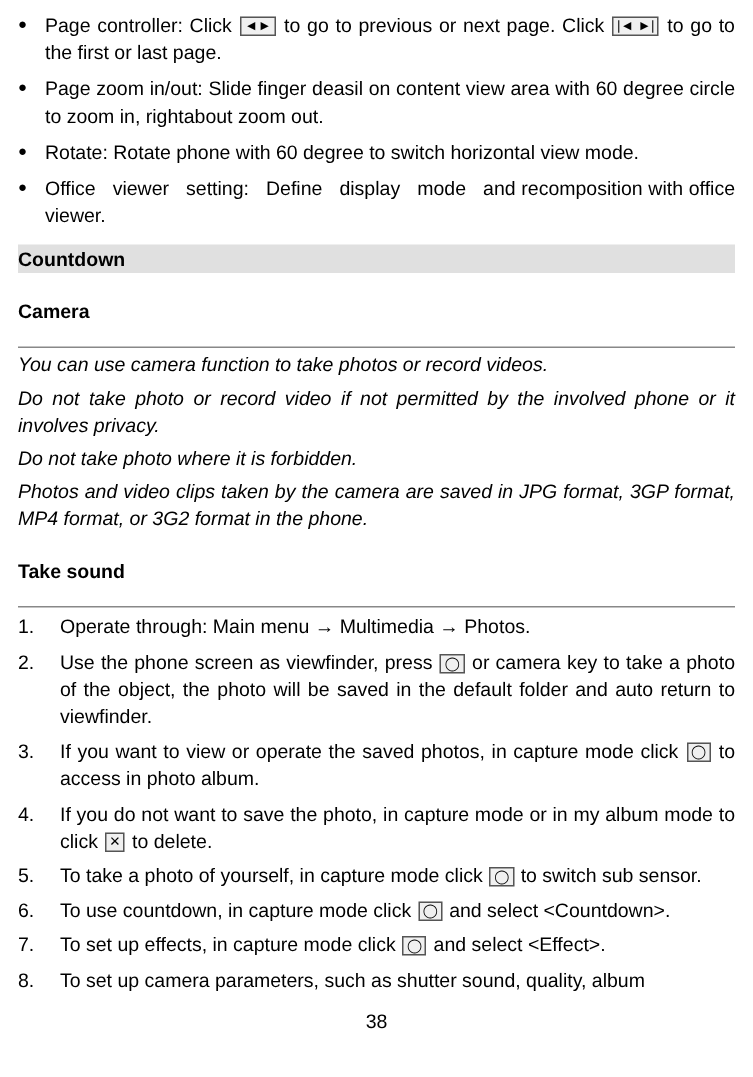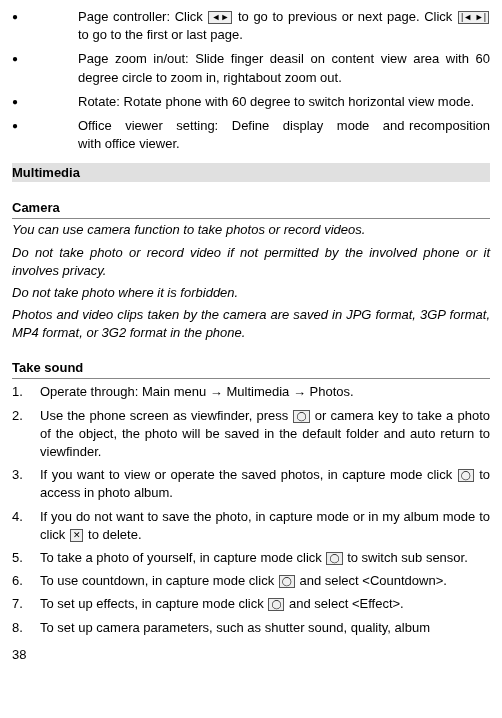--- a/index.html
+++ b/index.html
@@ -32,21 +32,20 @@
     .bullet-dot {
       min-width: 18px;
       font-size: 10px;
       margin-top: 2px;
       color: #000;
     }
 
     .bullet-text {
       flex: 1;
       text-align: justify;
-      margin-left: 48px;
     }
 
     .icon-inline {
       display: inline-block;
       border: 1px solid #555;
       padding: 0px 2px;
       font-size: 9px;
       line-height: 1.2;
       margin: 0 1px;
       vertical-align: middle;
@@ -61,21 +60,21 @@
       background: #e0e0e0;
       padding: 2px 0;
     }
 
     .subsection-heading {
       font-weight: bold;
       font-size: 13px;
       margin-top: 6px;
       margin-bottom: 2px;
       border-bottom: 1px solid #888;
-      padding-bottom: 3px;
+      padding-bottom: 16px;
     }
 
     .paragraph {
       line-height: 1.4;
       margin-bottom: 4px;
       text-align: justify;
       font-style: italic;
     }
 
     .numbered-list {
@@ -93,20 +92,21 @@
       min-width: 28px;
       font-weight: normal;
     }
 
     .num-text {
       flex: 1;
       text-align: justify;
     }
 
     .page-number {
+      text-align: center;
       margin-top: 10px;
       font-size: 13px;
     }
 
     .spacer {
       height: 8px;
     }
   </style>
 </head>
 <body>
@@ -136,21 +136,21 @@
 
   <div class="bullet-item">
     <span class="bullet-dot">●</span>
     <span class="bullet-text">
       Office &nbsp; viewer &nbsp; setting: &nbsp; Define &nbsp; display &nbsp; mode &nbsp; and recomposition with office viewer.
     </span>
   </div>
 
 </div>
 
-<div class="section-heading">Multimedia</div>
+<div class="section-heading">Countdown</div>
 
 <div class="spacer"></div>
 
 <div class="subsection-heading">Camera</div>
 
 <div class="paragraph">You can use camera function to take photos or record videos.</div>
 <div class="paragraph">Do not take photo or record video if not permitted by the involved phone or it involves privacy.</div>
 <div class="paragraph">Do not take photo where it is forbidden.</div>
 <div class="paragraph">Photos and video clips taken by the camera are saved in JPG format, 3GP format, MP4 format, or 3G2 format in the phone.</div>
 

